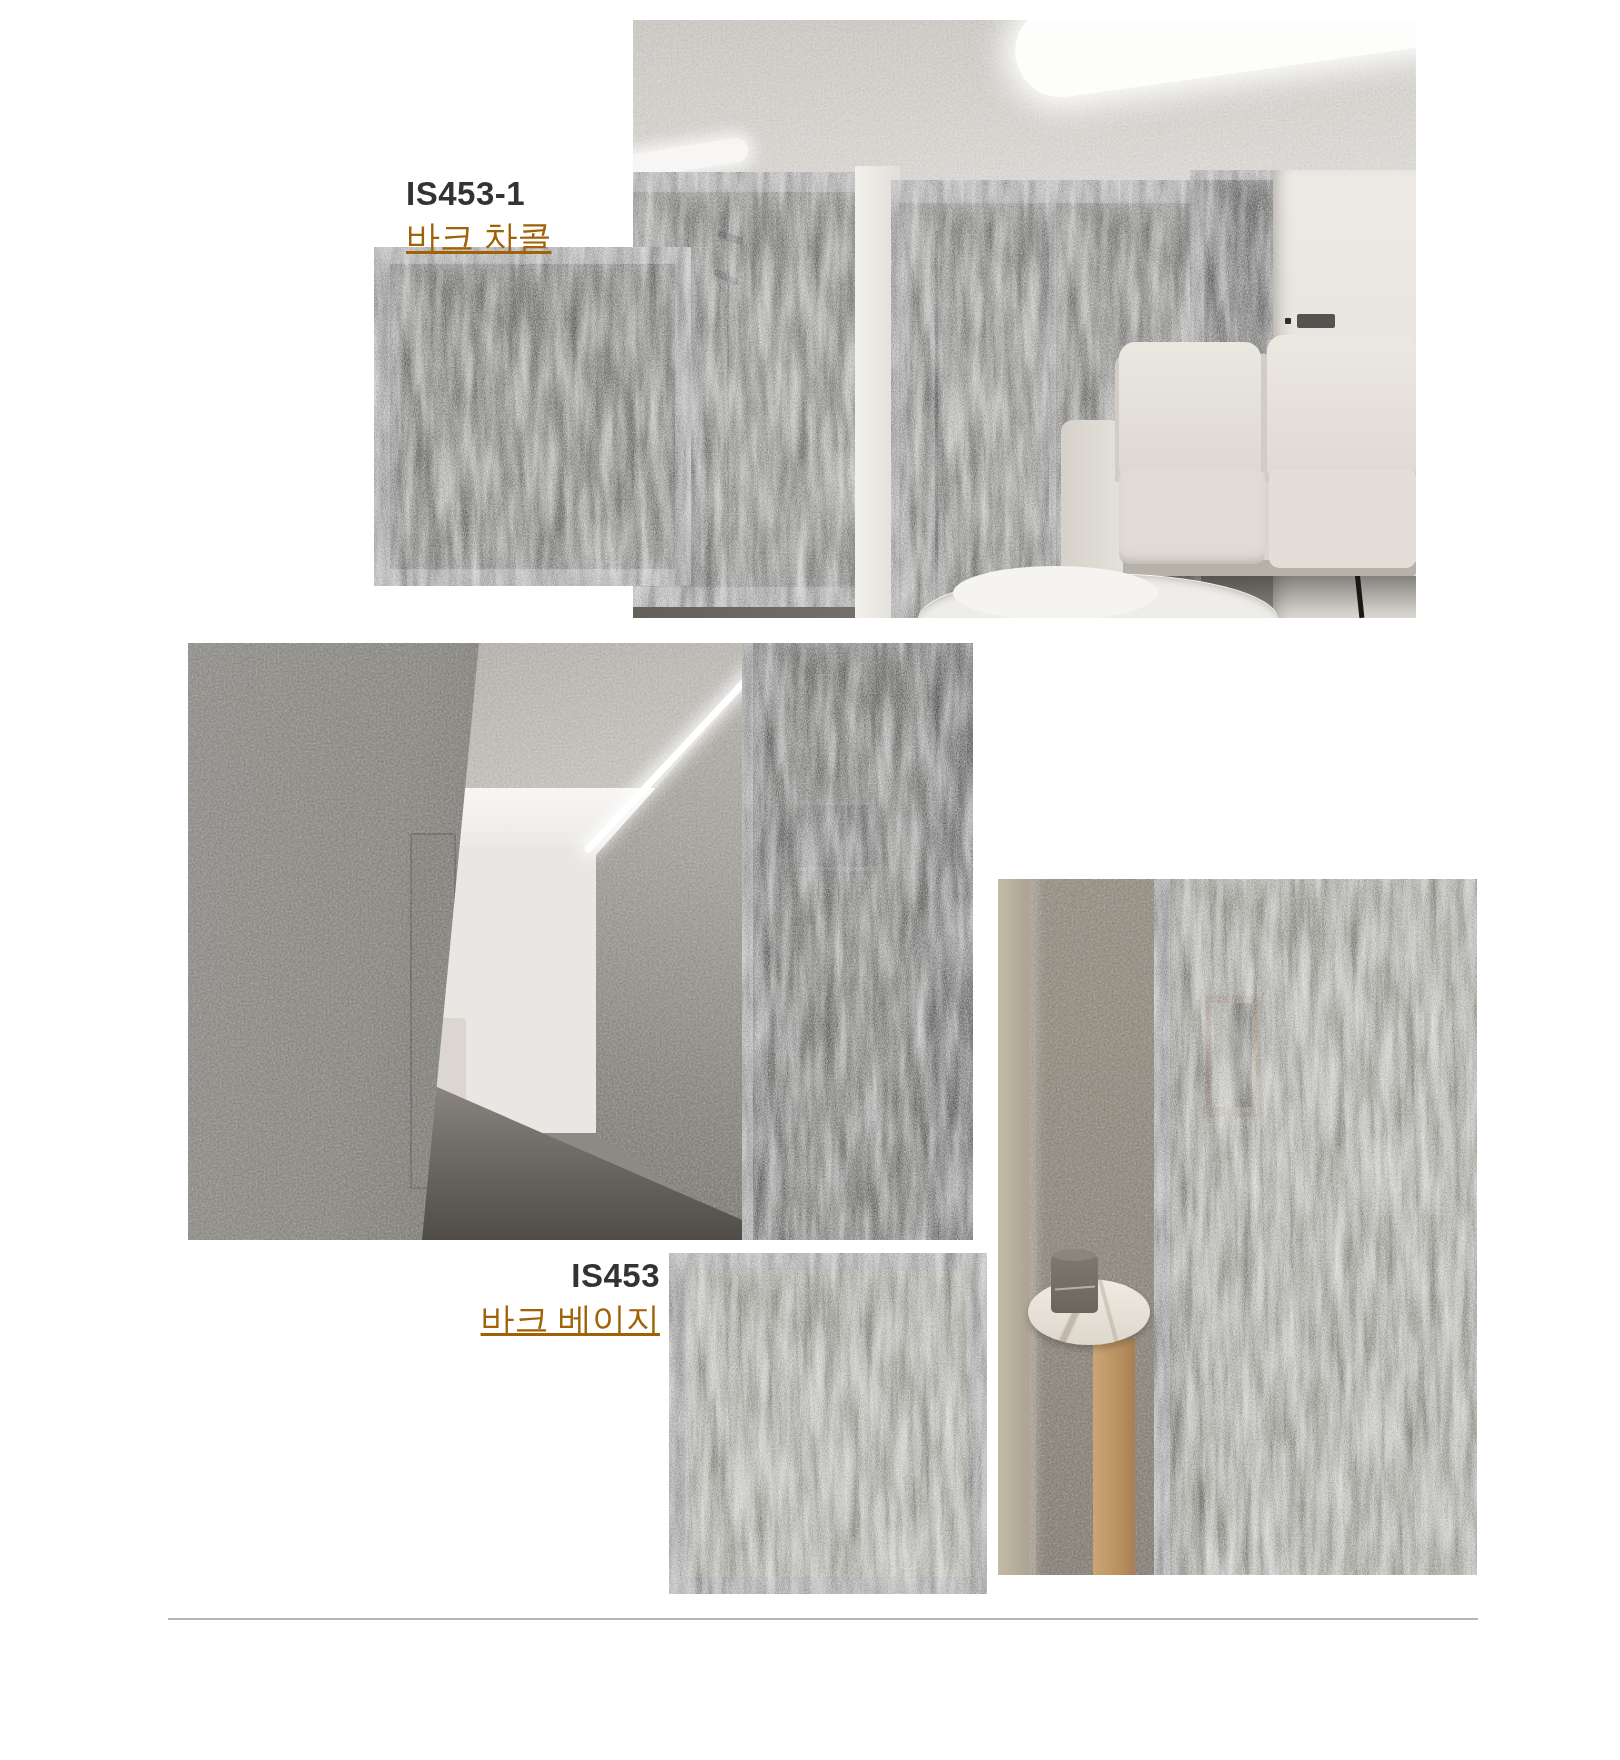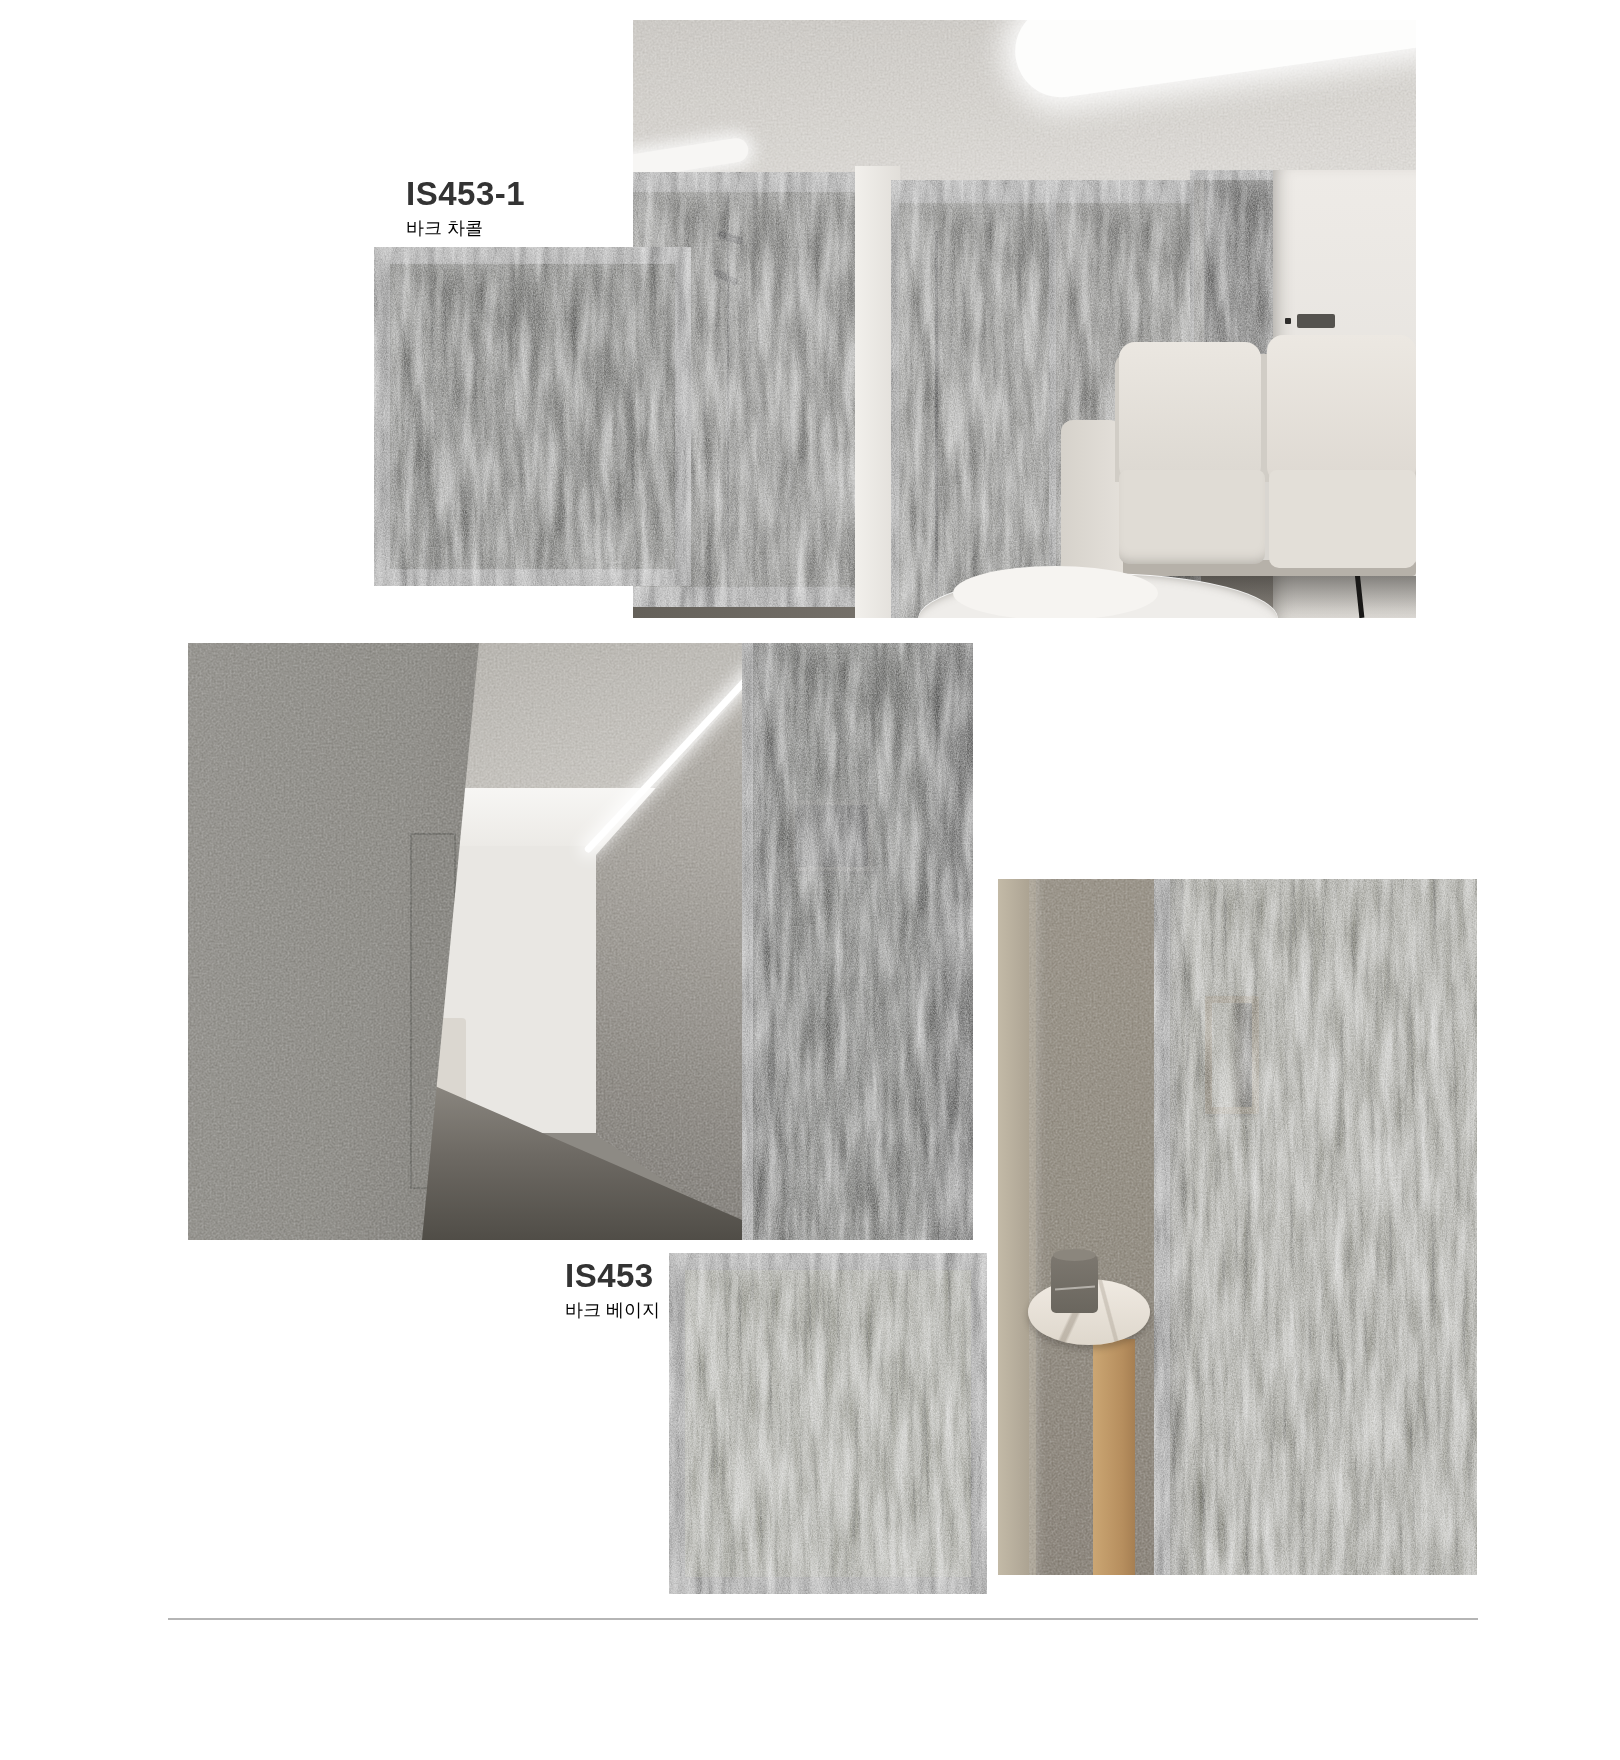--- a/index.html
+++ b/index.html
@@ -5,23 +5,23 @@
   html,body{margin:0;padding:0;}
   body{
     width:1620px;height:1760px;position:relative;overflow:hidden;
     background:#ffffff;
     font-family:"Liberation Sans","DejaVu Sans",sans-serif;
     color:#3a3a3a;
   }
   .abs{position:absolute;}
   
   .prod-label .code{font-size:33px;font-weight:bold;color:#333333;line-height:1.1;letter-spacing:.5px;}
-  .prod-label .name{font-size:18px;color:#000000;line-height:1.1;margin-top:7px;}
+  .prod-label .name{font-size:34px;color:#a16207;line-height:1.1;margin-top:7px;text-decoration:underline;}
   #label-1{left:406px;top:176px;text-align:left;z-index:6;}
-  #label-2{right:960px;top:1258px;text-align:left;z-index:6;}
+  #label-2{right:960px;top:1258px;text-align:right;z-index:6;}
 
   
   .tex{filter:url(#barkV);}
   .grain{filter:url(#grainF);}
   .streaks{
     background-image:
       repeating-linear-gradient(88deg, rgba(255,255,255,.10) 0 2px, transparent 2px 7px, rgba(0,0,0,.10) 7px 9px, transparent 9px 14px),
       repeating-linear-gradient(92deg, rgba(0,0,0,.08) 0 3px, transparent 3px 11px),
       repeating-linear-gradient(0deg, rgba(255,255,255,.05) 0 2px, transparent 2px 6px);
   }

